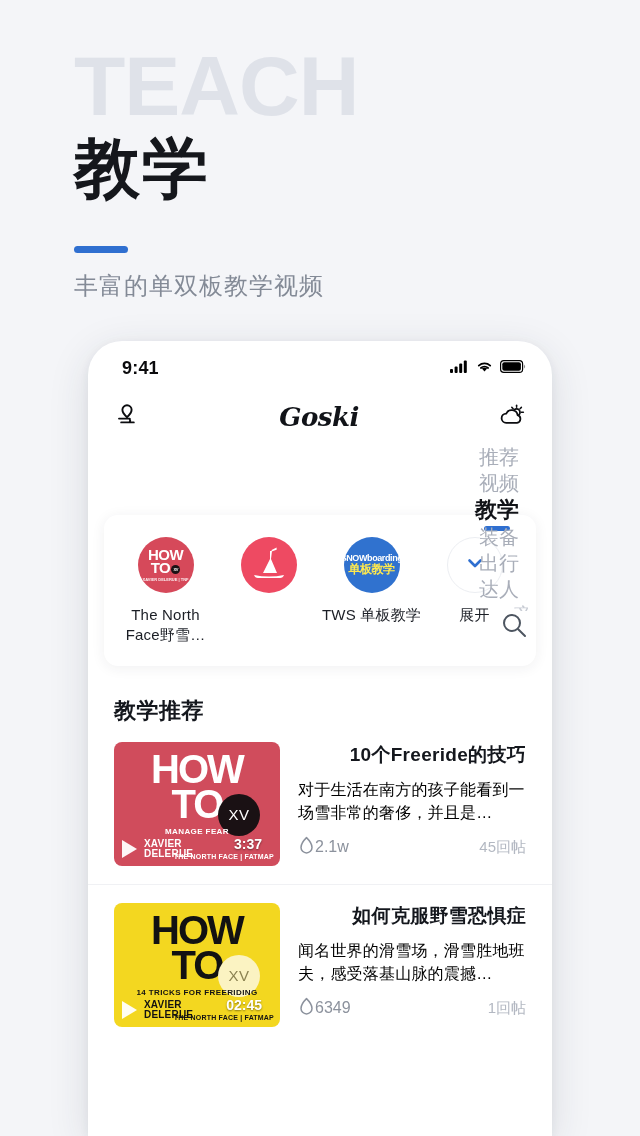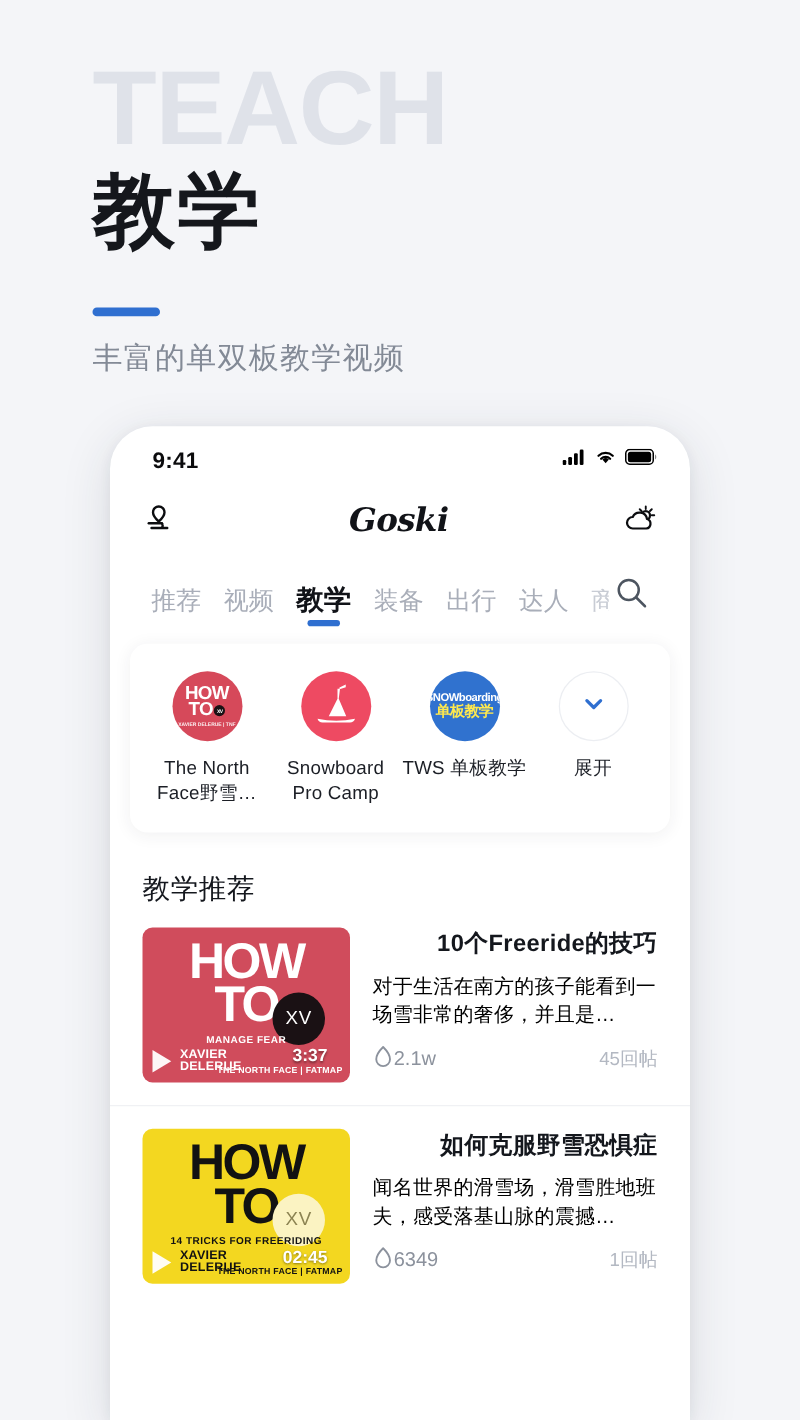--- a/index.html
+++ b/index.html
@@ -56,21 +56,21 @@
   }
   #brand{
     font-family:"DejaVu Serif","Liberation Serif",serif;
     font-size:26px; font-style:italic; font-weight:700;
     color:#111318; letter-spacing:-.5px;
   }
 
   
   #tabs{
     display:flex; align-items:flex-end; padding:0 24px; height:50px;
-    gap:0; position:relative;
+    gap:0; position:relative;flex-direction:column;
   }
   .tab{
     font-size:20px; color:#a9aeb9; padding:0 9px 6px 9px;
     position:relative; white-space:nowrap; line-height:1;
   }
   .tab.active{ color:#111318; font-weight:700; font-size:22px; }
   .tab.active::after{
     content:""; position:absolute; left:50%; transform:translateX(-50%);
     bottom:-4px; width:26px; height:5px; border-radius:3px; background:#2f6fd0;
   }
@@ -95,21 +95,21 @@
     line-height:1.35; letter-spacing:.2px;
   }
   .expand-circle{
     width:56px; height:56px; border-radius:50%;
     border:1px solid #eceef2; background:#fff;
     display:flex; align-items:center; justify-content:center;
   }
 
   
   #sec-title{
-    margin:30px 0 0 26px; font-size:22px; font-weight:400; color:#14171d;
+    margin:30px 0 0 26px; font-size:22px; font-weight:700; color:#14171d;
     letter-spacing:.5px;
   }
 
   
   #list{ margin-top:16px; }
   .vrow{
     display:flex; padding:0 26px 0 26px; margin-bottom:18px;
     align-items:flex-start;
   }
   .vrow + .vrow{ border-top:1px solid #f0f1f4; padding-top:18px; }
@@ -261,21 +261,20 @@
     </div>
 
     <div class="cat">
       <div class="cat-circle" style="background:#ee4a62;">
         <svg width="46" height="46" viewBox="0 0 46 46">
           <path d="M8 33 q15 3 30 0 q-1 3 -4 3 H12 q-3 0 -4 -3 Z" fill="#fff"></path>
           <path d="M24 9 l2 0 l-1 8 l6 14 h-14 l7 -14 Z" fill="#fff"></path>
           <path d="M25.6 8 l5 -2.4 l0 2.2 l-5 1.6 Z" fill="#fff"></path>
         </svg>
       </div>
-      <div class="cat-label">Snowboard Pro Camp</div>
     </div>
 
     <div class="cat">
       <div class="cat-circle" style="background:#3072cf;">
         <div style="text-align:center;line-height:1.05;">
           <div style="font-size:9px;font-weight:700;color:#fff;letter-spacing:-.4px;">SNOWboarding</div>
           <div style="font-size:12px;font-weight:700;color:#ffe94d;letter-spacing:-.5px;">单板教学</div>
         </div>
       </div>
       <div class="cat-label">TWS 单板教学</div>

